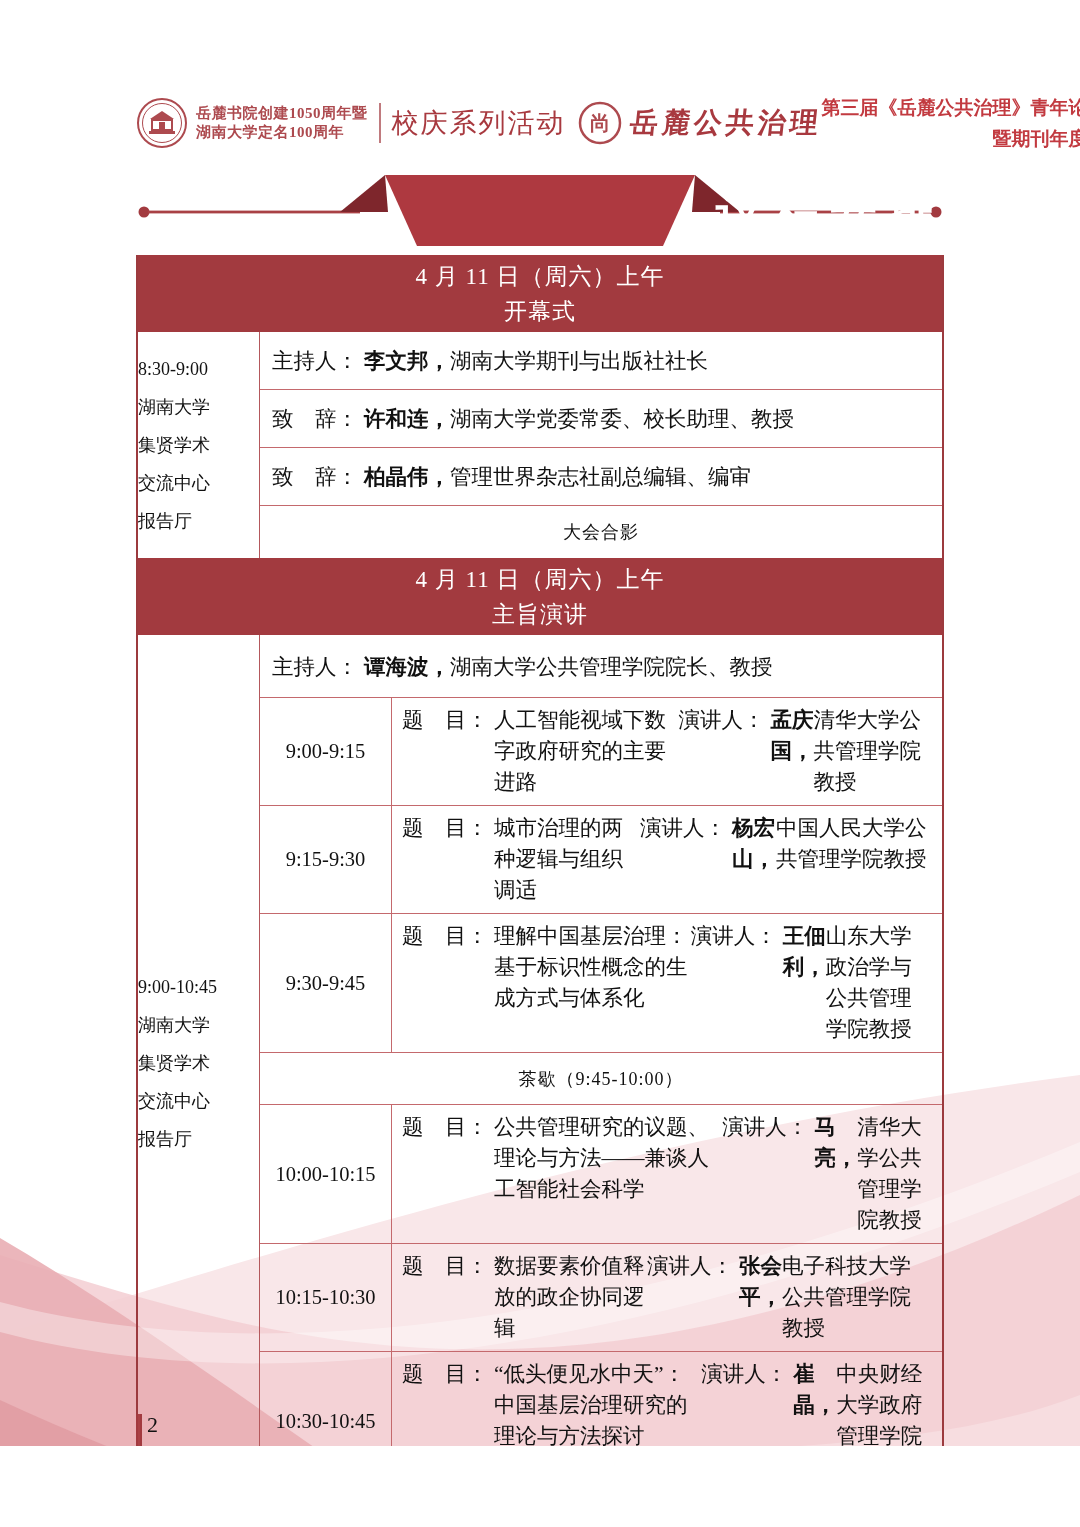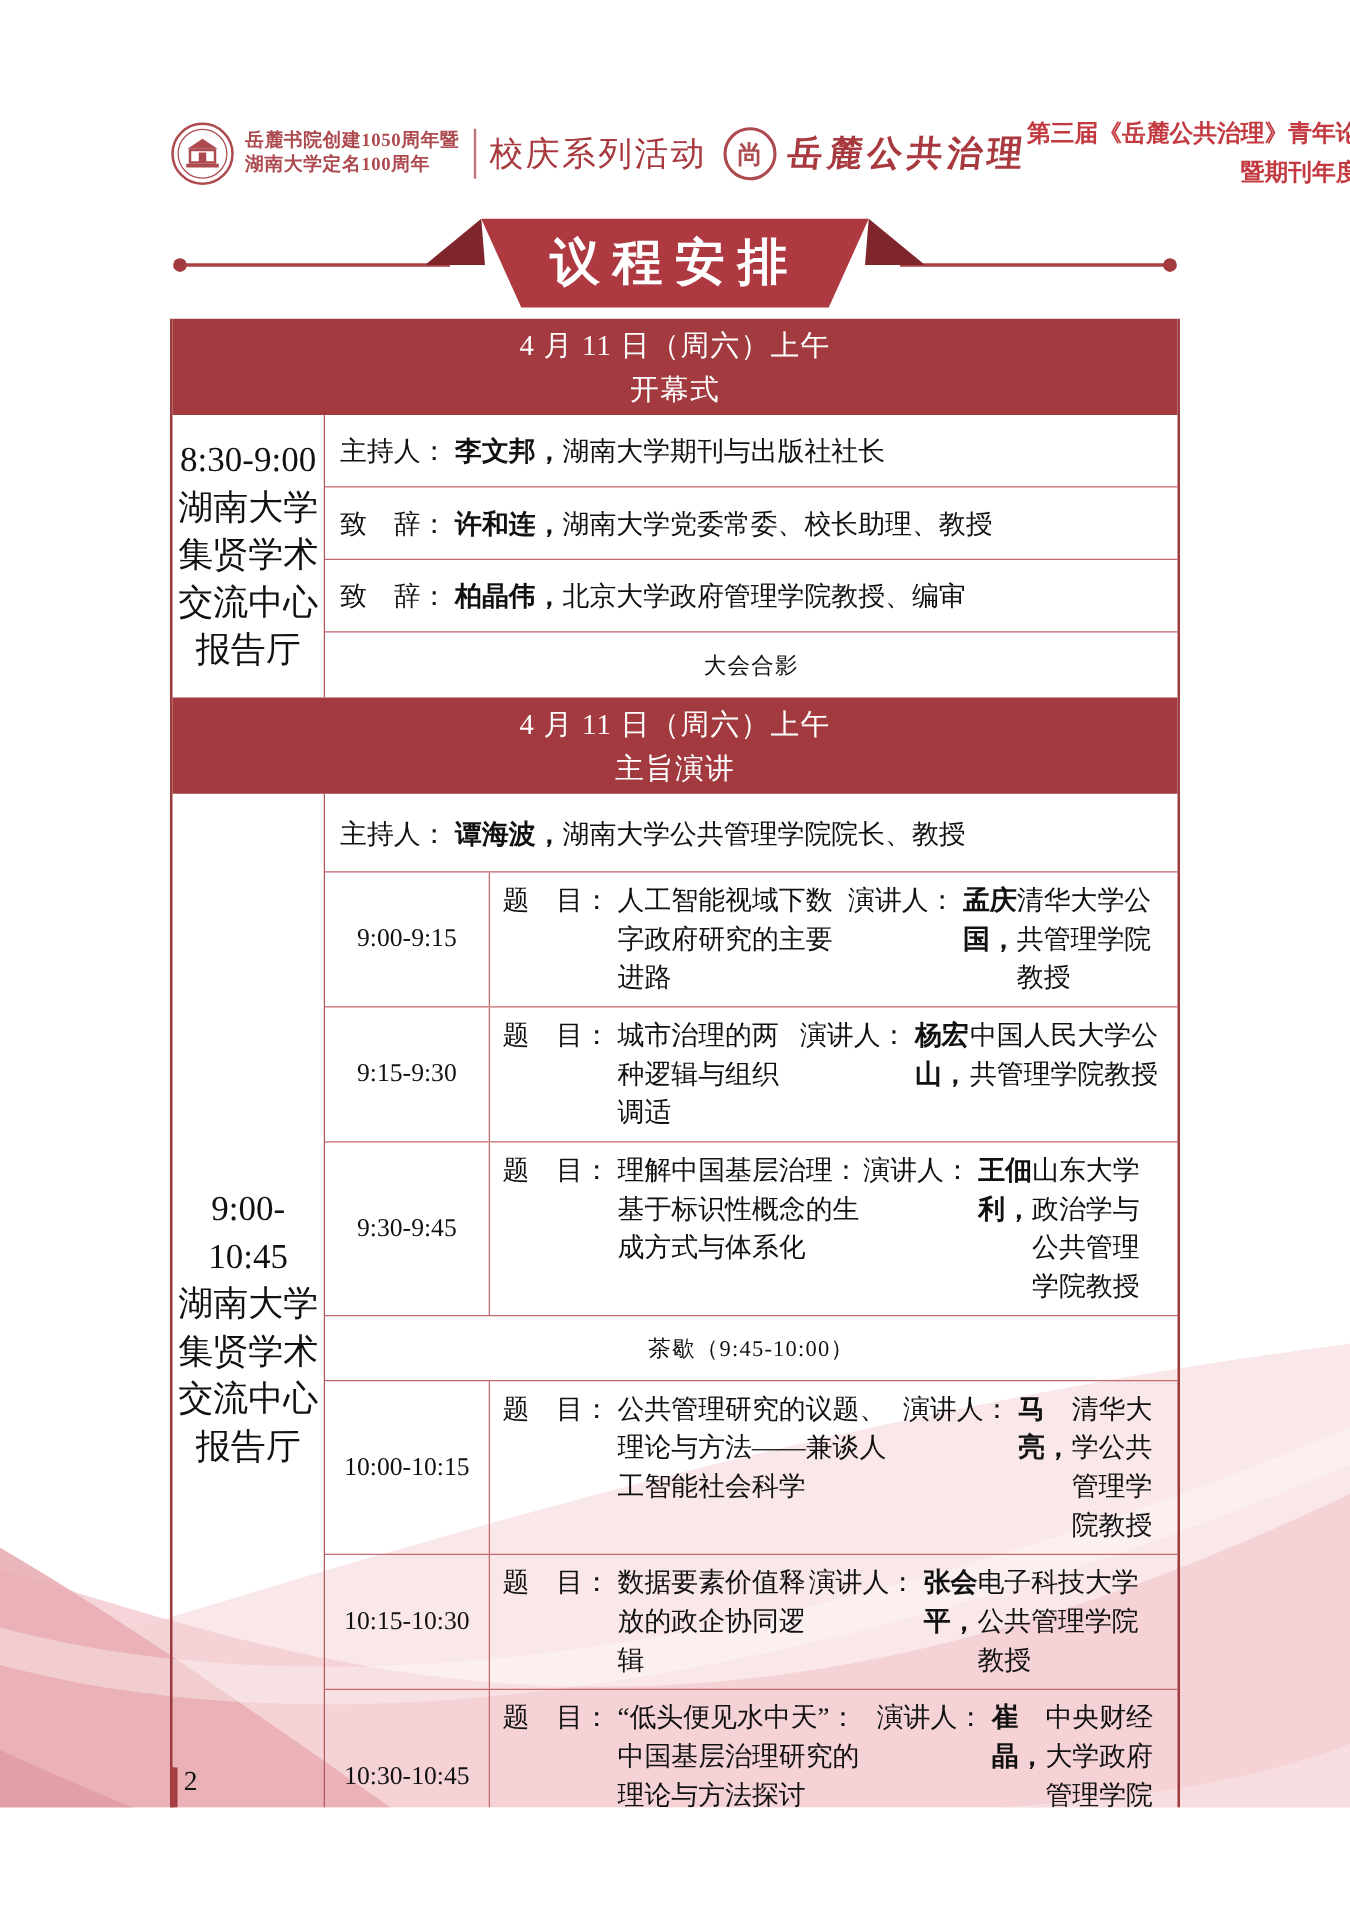--- a/index.html
+++ b/index.html
@@ -18,35 +18,35 @@
   .campus-title{font-family:"Liberation Sans","DejaVu Sans",sans-serif;font-weight:normal;
                 font-size:27px;color:#a8393f;letter-spacing:2px;white-space:nowrap;}
   .journal-seal{margin:0 8px 0 12px;}
   .calligraphy{font-weight:bold;font-size:28px;color:#a8393f;letter-spacing:4px;
                transform:skewX(-6deg);white-space:nowrap;}
   .hdr-right{text-align:right;font-family:"Liberation Sans","DejaVu Sans",sans-serif;
              font-weight:bold;font-size:19px;line-height:31px;color:#c23a40;white-space:nowrap;}
 
   
   .banner{position:absolute;left:136px;top:172px;width:808px;height:78px;}
-  .banner-title{position:absolute;left:0;top:10px;width:808px;text-align:center;
+  .banner-title{position:absolute;left:0;top:10px;width:808px;text-align:right;
                 color:#fff;font-family:"Liberation Sans","DejaVu Sans",sans-serif;
-                font-weight:bold;font-size:40px;letter-spacing:10px;}
+                font-weight:bold;font-size:47px;letter-spacing:10px;}
 
   
   .agenda-table{position:absolute;left:136px;top:255px;width:808px;
                 border-left:2px solid #9c3a3e;border-right:2px solid #9c3a3e;
                 border-bottom:4px solid #9c3a3e;box-sizing:border-box;z-index:1;}
   .band{height:77px;background:#a23a3f;color:#fff;display:flex;flex-direction:column;
         justify-content:center;align-items:center;font-size:23px;line-height:35px;
         letter-spacing:1px;}
   .sec-body{display:flex;}
   .venue-cell{width:121px;flex-shrink:0;border-right:1px solid #b4585c;
-              display:flex;flex-direction:column;justify-content:center;align-items:center;
-              font-size:28px;line-height:38px;text-align:center;}
+              display:flex;flex-direction:column;justify-content:center;align-items:flex-start;
+              font-size:18px;line-height:38px;text-align:center;}
   .rows{flex:1;display:flex;flex-direction:column;min-width:0;}
   .row{border-bottom:1px solid #c4696d;box-sizing:border-box;}
   .rows .row:last-child{border-bottom:none;}
   .host-row{display:flex;align-items:center;padding:0 12px;height:58px;font-size:21.5px;}
   .sec2-host{height:63px;}
   .center-row{height:52px;display:flex;align-items:center;justify-content:center;
               font-size:18px;letter-spacing:1px;}
   .talk-row{display:flex;min-height:100px;}
   .time-cell{width:131px;flex-shrink:0;border-right:1px solid #c4696d;display:flex;
              align-items:center;justify-content:center;font-size:20.5px;}
@@ -145,21 +145,21 @@
           <span>湖南大学期刊与出版社社长</span>
         </div>
         <div class="row host-row">
           <span class="lbl">致　辞：</span>
           <span class="bold">许和连，</span>
           <span>湖南大学党委常委、校长助理、教授</span>
         </div>
         <div class="row host-row">
           <span class="lbl">致　辞：</span>
           <span class="bold">柏晶伟，</span>
-          <span>北京大学政府管理学院教授、编审</span>
+          <span>管理世界杂志社副总编辑、编审</span>
         </div>
         <div class="row center-row">大会合影</div>
       </div>
     </div>
 
     <div class="band">
       <div>4 月 11 日（周六）上午</div>
       <div>主旨演讲</div>
     </div>
 

